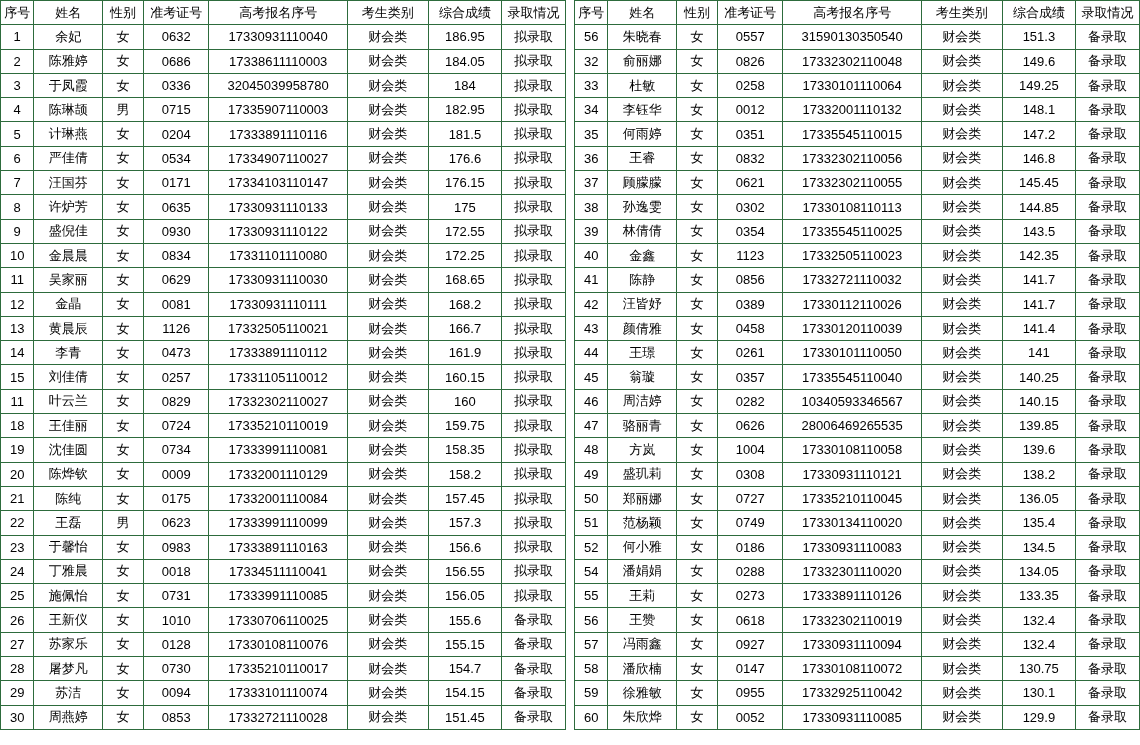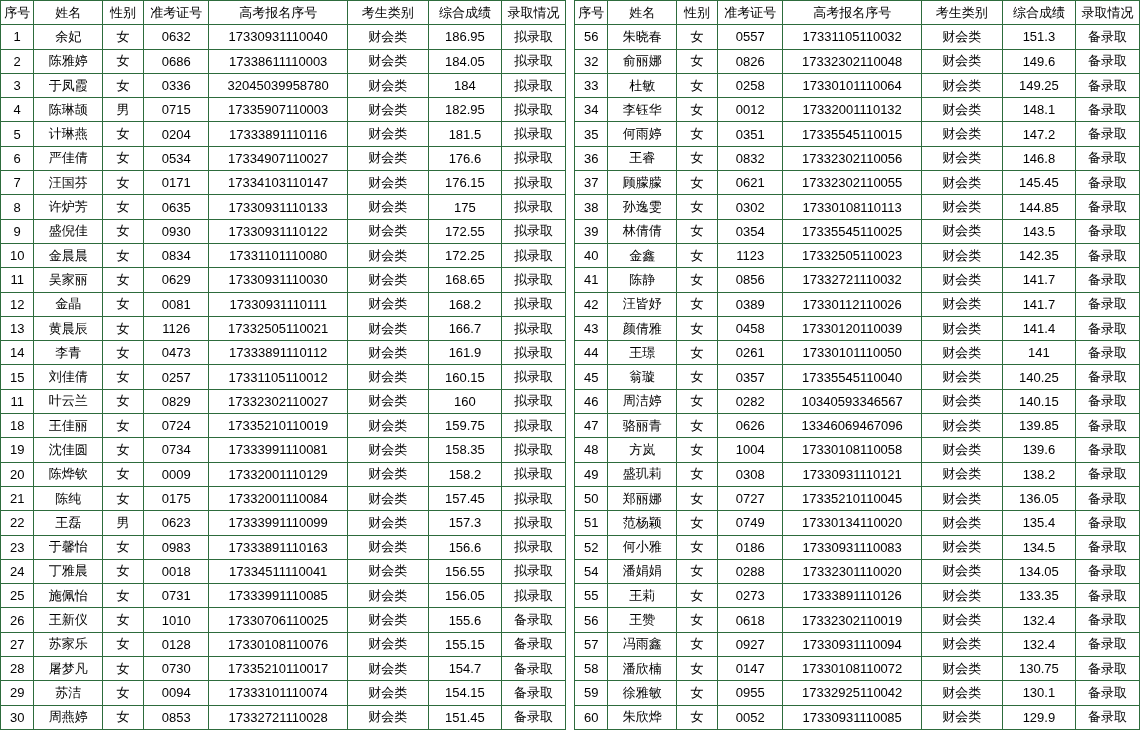--- a/index.html
+++ b/index.html
@@ -402,21 +402,21 @@
         <th>综合成绩</th>
         <th>录取情况</th>
       </tr>
     </thead>
     <tbody id="right-body">
         <tr>
           <td>56</td>
           <td>朱晓春</td>
           <td>女</td>
           <td>0557</td>
-          <td>17331105110032</td>
+          <td>31590130350540</td>
           <td>财会类</td>
           <td>151.3</td>
           <td>备录取</td>
         </tr>
         <tr>
           <td>32</td>
           <td>俞丽娜</td>
           <td>女</td>
           <td>0826</td>
           <td>17332302110048</td>
@@ -562,21 +562,21 @@
           <td>10340593346567</td>
           <td>财会类</td>
           <td>140.15</td>
           <td>备录取</td>
         </tr>
         <tr>
           <td>47</td>
           <td>骆丽青</td>
           <td>女</td>
           <td>0626</td>
-          <td>13346069467096</td>
+          <td>28006469265535</td>
           <td>财会类</td>
           <td>139.85</td>
           <td>备录取</td>
         </tr>
         <tr>
           <td>48</td>
           <td>方岚</td>
           <td>女</td>
           <td>1004</td>
           <td>17330108110058</td>

